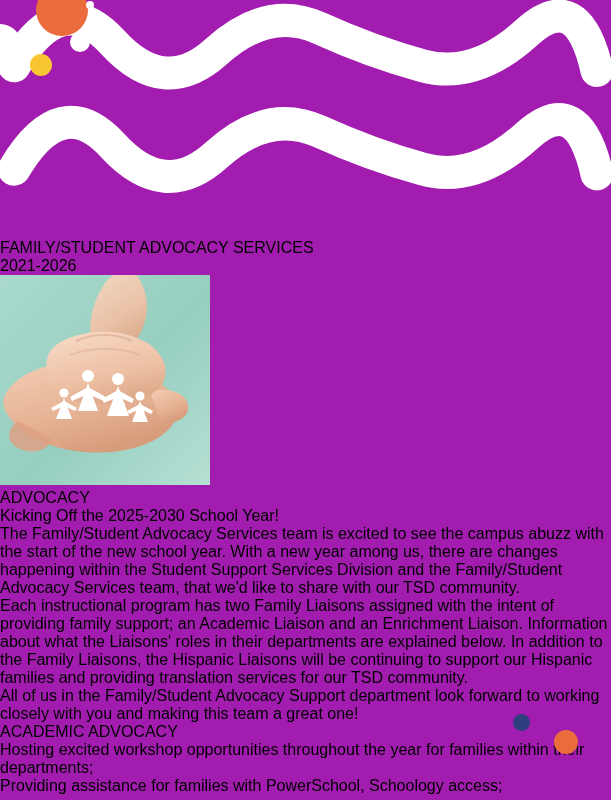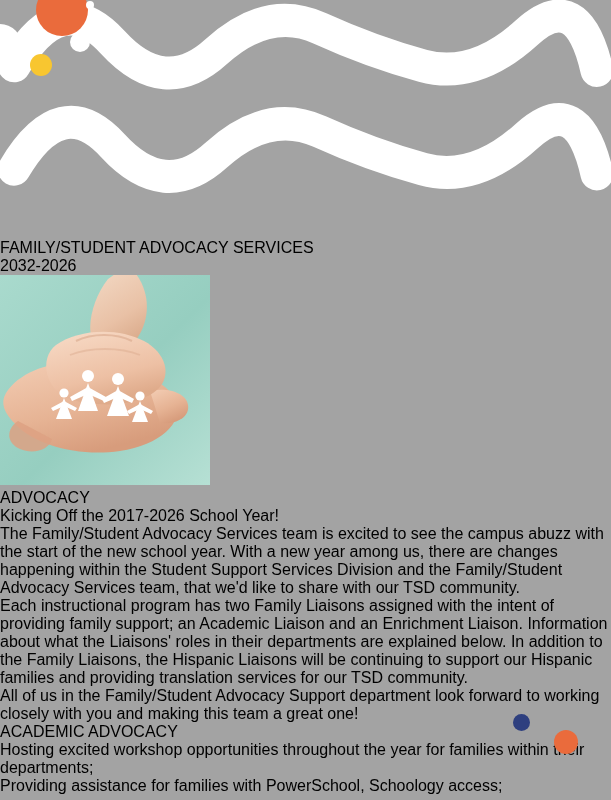--- a/index.html
+++ b/index.html
@@ -14,21 +14,21 @@
     font-family: "Liberation Sans", sans-serif;
     background: #2E3F7F;
     position: relative;
   }
 
   
   .flyer {
     position: relative;
     width: 611px;
     height: 800px;
-    background: #a3a3a3;
+    background: #a21caf;
     overflow: hidden;
   }
 
   
   .deco { position: absolute; border-radius: 50%; pointer-events: none; }
 
   .deco-orange-top    { left: 36px;  top: -16px;  width: 52px;  height: 52px;  background: #EA6B3C; }
   .deco-white-edge    { left: -22px; top: 24px;   width: 44px;  height: 44px;  background: #FFFFFF; }
   .deco-white-sm      { left: 70px;  top: 32px;   width: 20px;  height: 20px;  background: #FFFFFF; }
   .deco-yellow-sm     { left: 30px;  top: 54px;   width: 22px;  height: 22px;  background: #F8C630; }
@@ -47,21 +47,21 @@
   <div class="deco deco-white-sm"></div>
   <div class="deco deco-yellow-sm"></div>
   <div class="deco deco-white-xs"></div>
 
   <div class="header">
     <svg class="squiggle" viewBox="0 0 130 50">
       <path d="M3 14 Q13 -3 24 9 T46 11 T68 6 T90 14 T112 7 T127 15" fill="none" stroke="#FFFFFF" stroke-width="7" stroke-linecap="round"></path>
       <path d="M3 36 Q13 19 24 31 T46 33 T68 28 T90 36 T112 29 T127 37" fill="none" stroke="#FFFFFF" stroke-width="7" stroke-linecap="round"></path>
     </svg>
     <div class="header-eyebrow">FAMILY/STUDENT ADVOCACY SERVICES</div>
-    <div class="header-year">2032-2026</div>
+    <div class="header-year">2021-2026</div>
   </div>
 
   <div class="medallion-wrap">
     <div class="med-dashed"></div>
     <div class="med-yellow-arc"></div>
     <div class="med-orange-ring">
       <div class="med-photo">
         <svg viewBox="0 0 210 210" width="210" height="210" preserveAspectRatio="xMidYMid slice">
           <defs>
             <linearGradient id="mint" x1="0" y1="0" x2="1" y2="1">
@@ -116,21 +116,21 @@
             <path d="M140 129 L127 136 L129 139 L140 134 Z"></path>
             <path d="M140 129 L153 136 L151 139 L140 134 Z"></path>
           </g>
         </svg>
       </div>
     </div>
   </div>
 
   <div class="welcome-card">
     <div class="welcome-title">ADVOCACY</div>
-    <div class="welcome-sub">Kicking Off the 2017-2026 School Year!</div>
+    <div class="welcome-sub">Kicking Off the 2025-2030 School Year!</div>
     <p class="welcome-p narrow">The Family/Student Advocacy Services team is excited to see the campus abuzz with the start of the new school year.  With a new year among us, there are changes happening within the Student Support Services Division and the Family/Student Advocacy Services team, that we'd like to share with our TSD community.</p>
     <p class="welcome-p mid">Each instructional program has two Family Liaisons assigned with the intent of providing family support; an Academic Liaison and an Enrichment Liaison.  Information about what the Liaisons' roles in their departments are explained below.  In addition to the Family Liaisons, the Hispanic Liaisons will be continuing to support our Hispanic families and providing translation services for our TSD community.</p>
     <p class="welcome-p wide">All of us in the Family/Student Advocacy Support department look forward to working closely with you and making this team a great one!</p>
   </div>
 
   <div class="cards">
 
     <div class="liaison-card left">
       <div class="card-title">ACADEMIC ADVOCACY</div>
       <ul class="roles-list">

